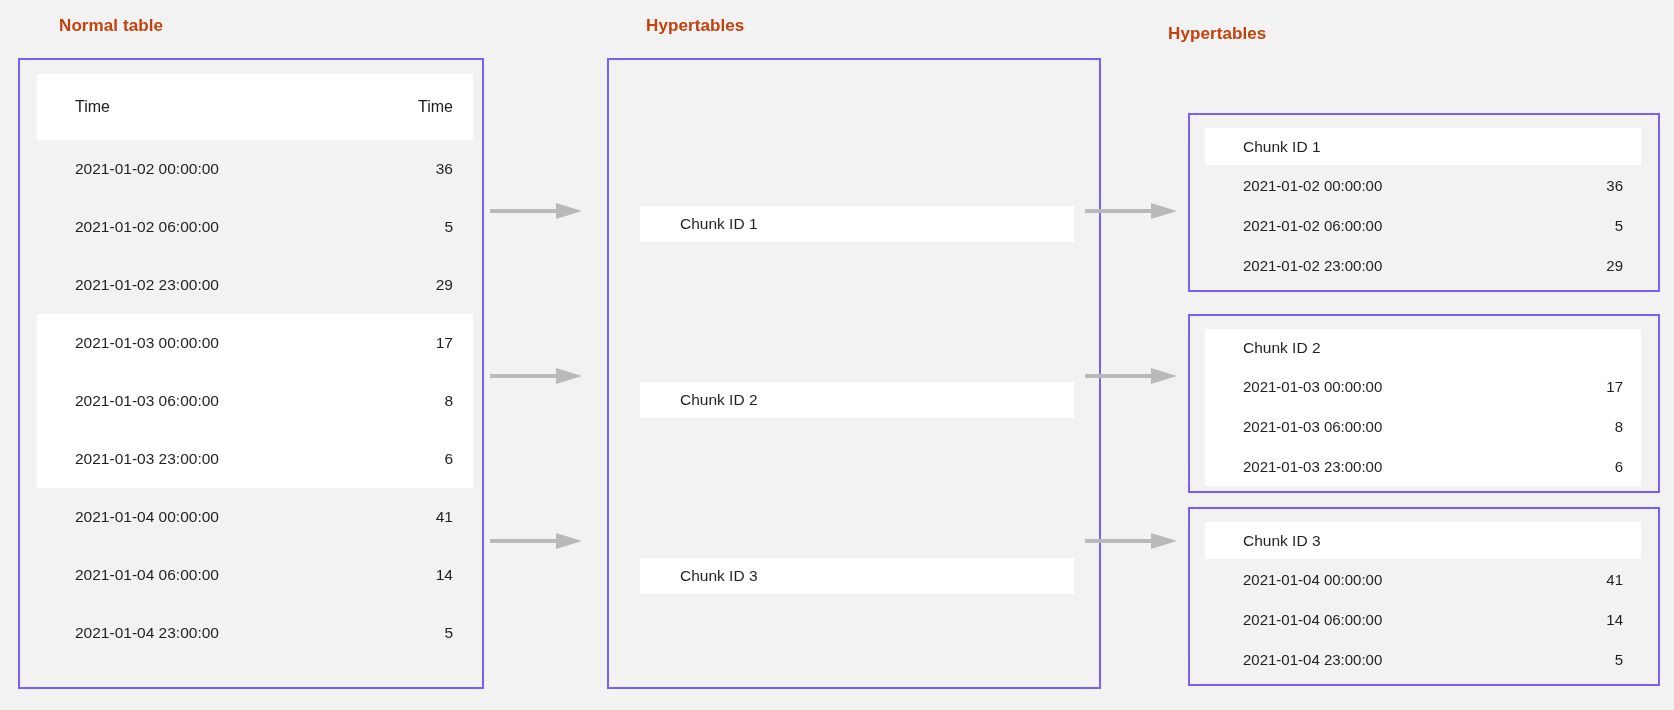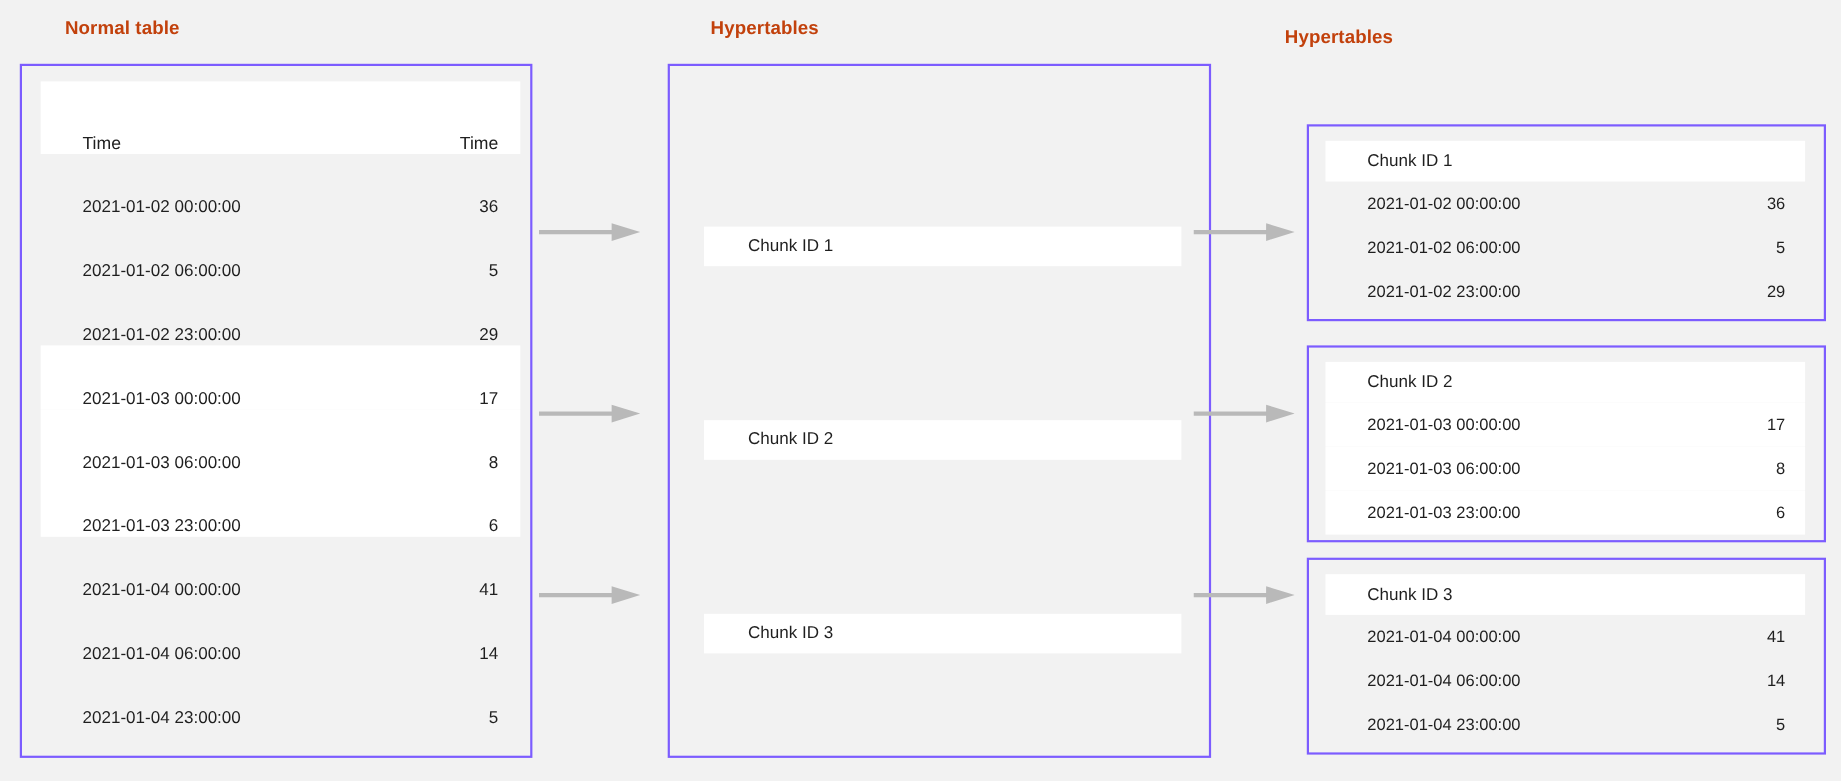--- a/index.html
+++ b/index.html
@@ -52,21 +52,21 @@
   }
   .ntable {
     position: absolute;
     left: 17px;
     top: 14px;
     width: 436px;
     box-sizing: border-box;
   }
   .ntable .trow {
     display: flex;
-    align-items: flex-end;
+    align-items: center;
     height: 58px;
     box-sizing: border-box;
     padding: 0 20px 0 38px;
     font-size: 15.5px;
     color: #1f1f1f;
   }
   .ntable .trow.head {
     background: #ffffff;
     height: 66px;
     font-size: 16px;

